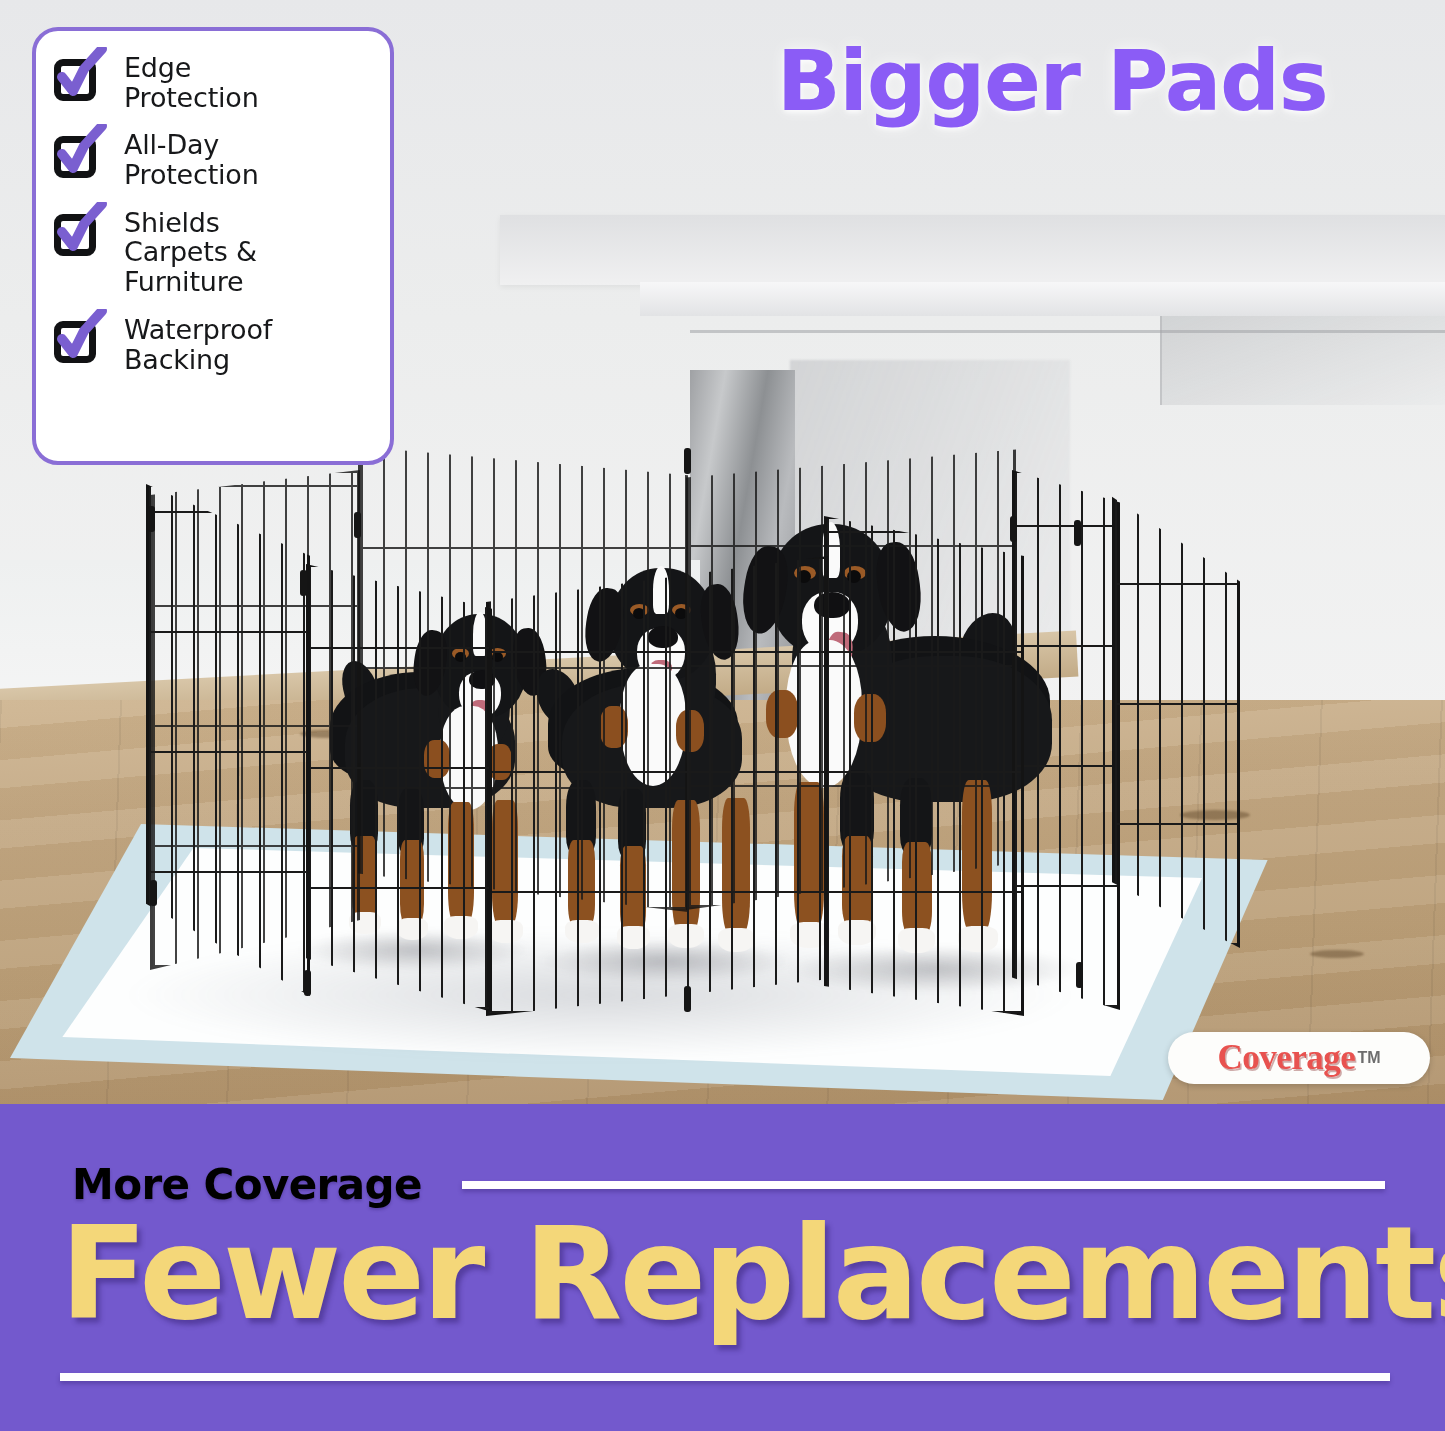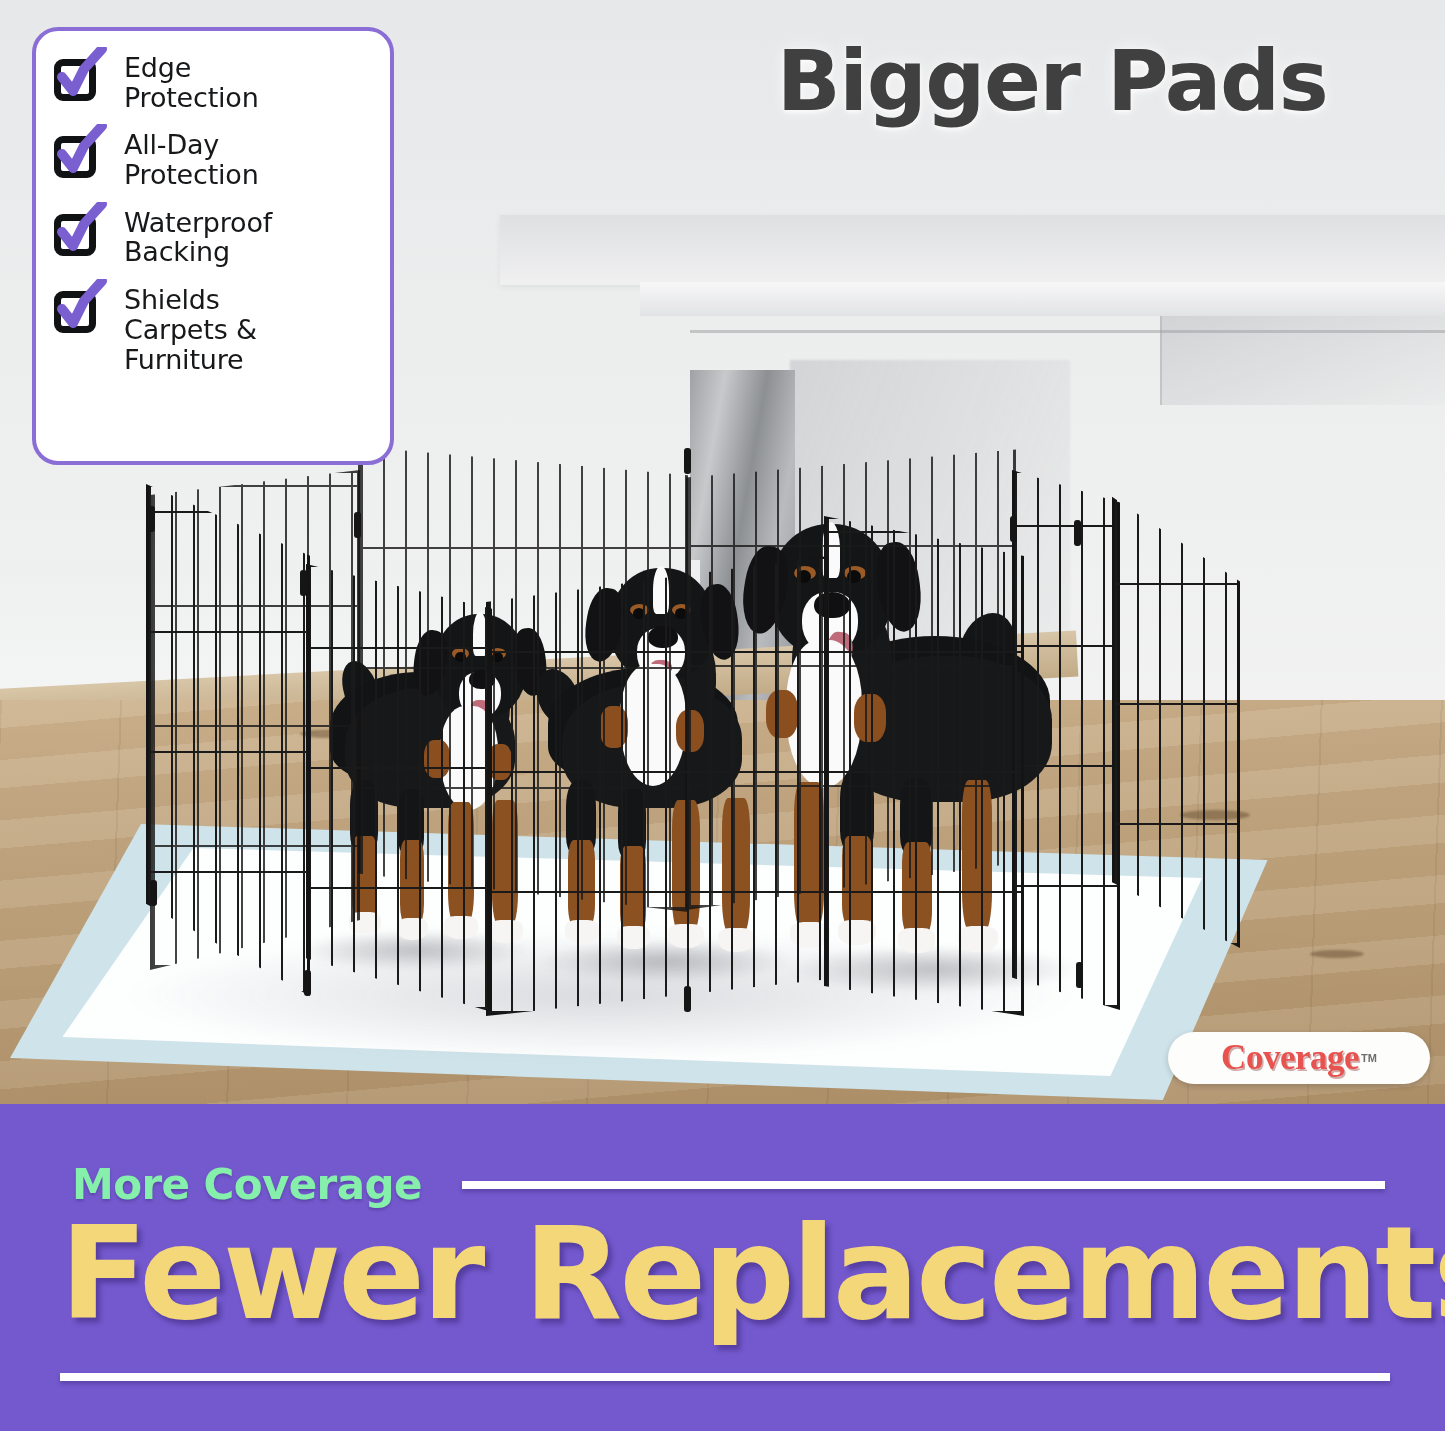--- a/index.html
+++ b/index.html
@@ -146,56 +146,56 @@
   }
   .chk svg { position: absolute; left: 0; top: -4px; width: 58px; height: 58px; }
   .feature-text {
     font-size: 27px; line-height: 1.10; color: #17181a; letter-spacing: -.2px;
     font-family: "DejaVu Sans", sans-serif; padding-top: 4px;
   }
 
   
   .headline {
     position: absolute; left: 712px; top: 40px; width: 680px;
-    text-align: center; color: #404040;
+    text-align: center; color: #8b5cf6;
     font-family: "DejaVu Sans", sans-serif; font-weight: bold;
     font-size: 84px; line-height: .99; letter-spacing: -1.5px;
     text-shadow: 0 2px 5px rgba(255,255,255,.85), 0 0 16px rgba(255,255,255,.7);
   }
   .headline .l2 { display: block; }
 
   
   .logo-pill {
     position: absolute; left: 1168px; top: 1032px; width: 262px; height: 52px;
     background: #fdfdfb; border-radius: 26px;
     display: flex; align-items: center; justify-content: center;
     box-shadow: 0 2px 6px rgba(0,0,0,.18);
   }
   .logo-text {
     font-family: "Liberation Serif", serif; font-weight: bold;
     font-size: 35px; color: #e8524f; letter-spacing: -.5px;
     text-shadow: 1.5px 1.5px 0 rgba(120,20,20,.35);
   }
   .logo-tm {
-    font-family: "Liberation Sans", sans-serif; font-size: 11px;
+    font-family: "Liberation Sans", sans-serif; font-size: 16px;
     color: #6d6d6d; vertical-align: super; margin-left: 2px; font-weight: bold;
   }
 
   
   .banner {
     position: absolute; left: 0; top: 1104px; width: 1445px; height: 327px;
     background: #7359cd;
   }
   .banner-top-row {
     position: absolute; left: 72px; top: 56px; right: 60px;
     display: flex; align-items: center; gap: 40px;
   }
   .sub-line {
     font-family: "DejaVu Sans", sans-serif; font-weight: bold;
-    font-size: 42px; color: #86efac; letter-spacing: -.6px; white-space: nowrap;
+    font-size: 42px; color: #000000; letter-spacing: -.6px; white-space: nowrap;
     text-shadow: 0 2px 3px rgba(50,30,110,.35);
   }
   .rule {
     flex: 1; height: 8px; background: #ffffff;
     box-shadow: 0 3px 4px rgba(50,30,110,.35);
   }
   .big-line {
     position: absolute; left: 60px; top: 106px; width: 1330px;
     font-family: "DejaVu Sans", sans-serif; font-weight: bold;
     font-size: 128px; line-height: 1; color: #f4d779; letter-spacing: -3px;
@@ -392,30 +392,30 @@
         </span>
         <span class="feature-text">All-Day<br>Protection</span>
       </div>
       <div class="feature-row">
         <span class="chk">
           <span class="box"></span>
           <svg viewBox="0 0 58 58" aria-hidden="true">
             <path d="M12 30 L23 44 L34 22 L52 2" fill="none" stroke="#7a5fd0" stroke-width="10" stroke-linecap="round" stroke-linejoin="round"></path>
           </svg>
         </span>
-        <span class="feature-text">Waterproof<br>Backing</span>
+        <span class="feature-text">Shields<br>Carpets &amp;<br>Furniture</span>
       </div>
       <div class="feature-row">
         <span class="chk">
           <span class="box"></span>
           <svg viewBox="0 0 58 58" aria-hidden="true">
             <path d="M12 30 L23 44 L34 22 L52 2" fill="none" stroke="#7a5fd0" stroke-width="10" stroke-linecap="round" stroke-linejoin="round"></path>
           </svg>
         </span>
-        <span class="feature-text">Shields<br>Carpets &amp;<br>Furniture</span>
+        <span class="feature-text">Waterproof<br>Backing</span>
       </div>
     </div>
 
     <div class="headline">
       <span class="l1">Bigger Pads</span>
     </div>
 
     <div class="logo-pill">
       <span class="logo-text">Coverage</span>
         <span class="logo-tm">TM</span>

